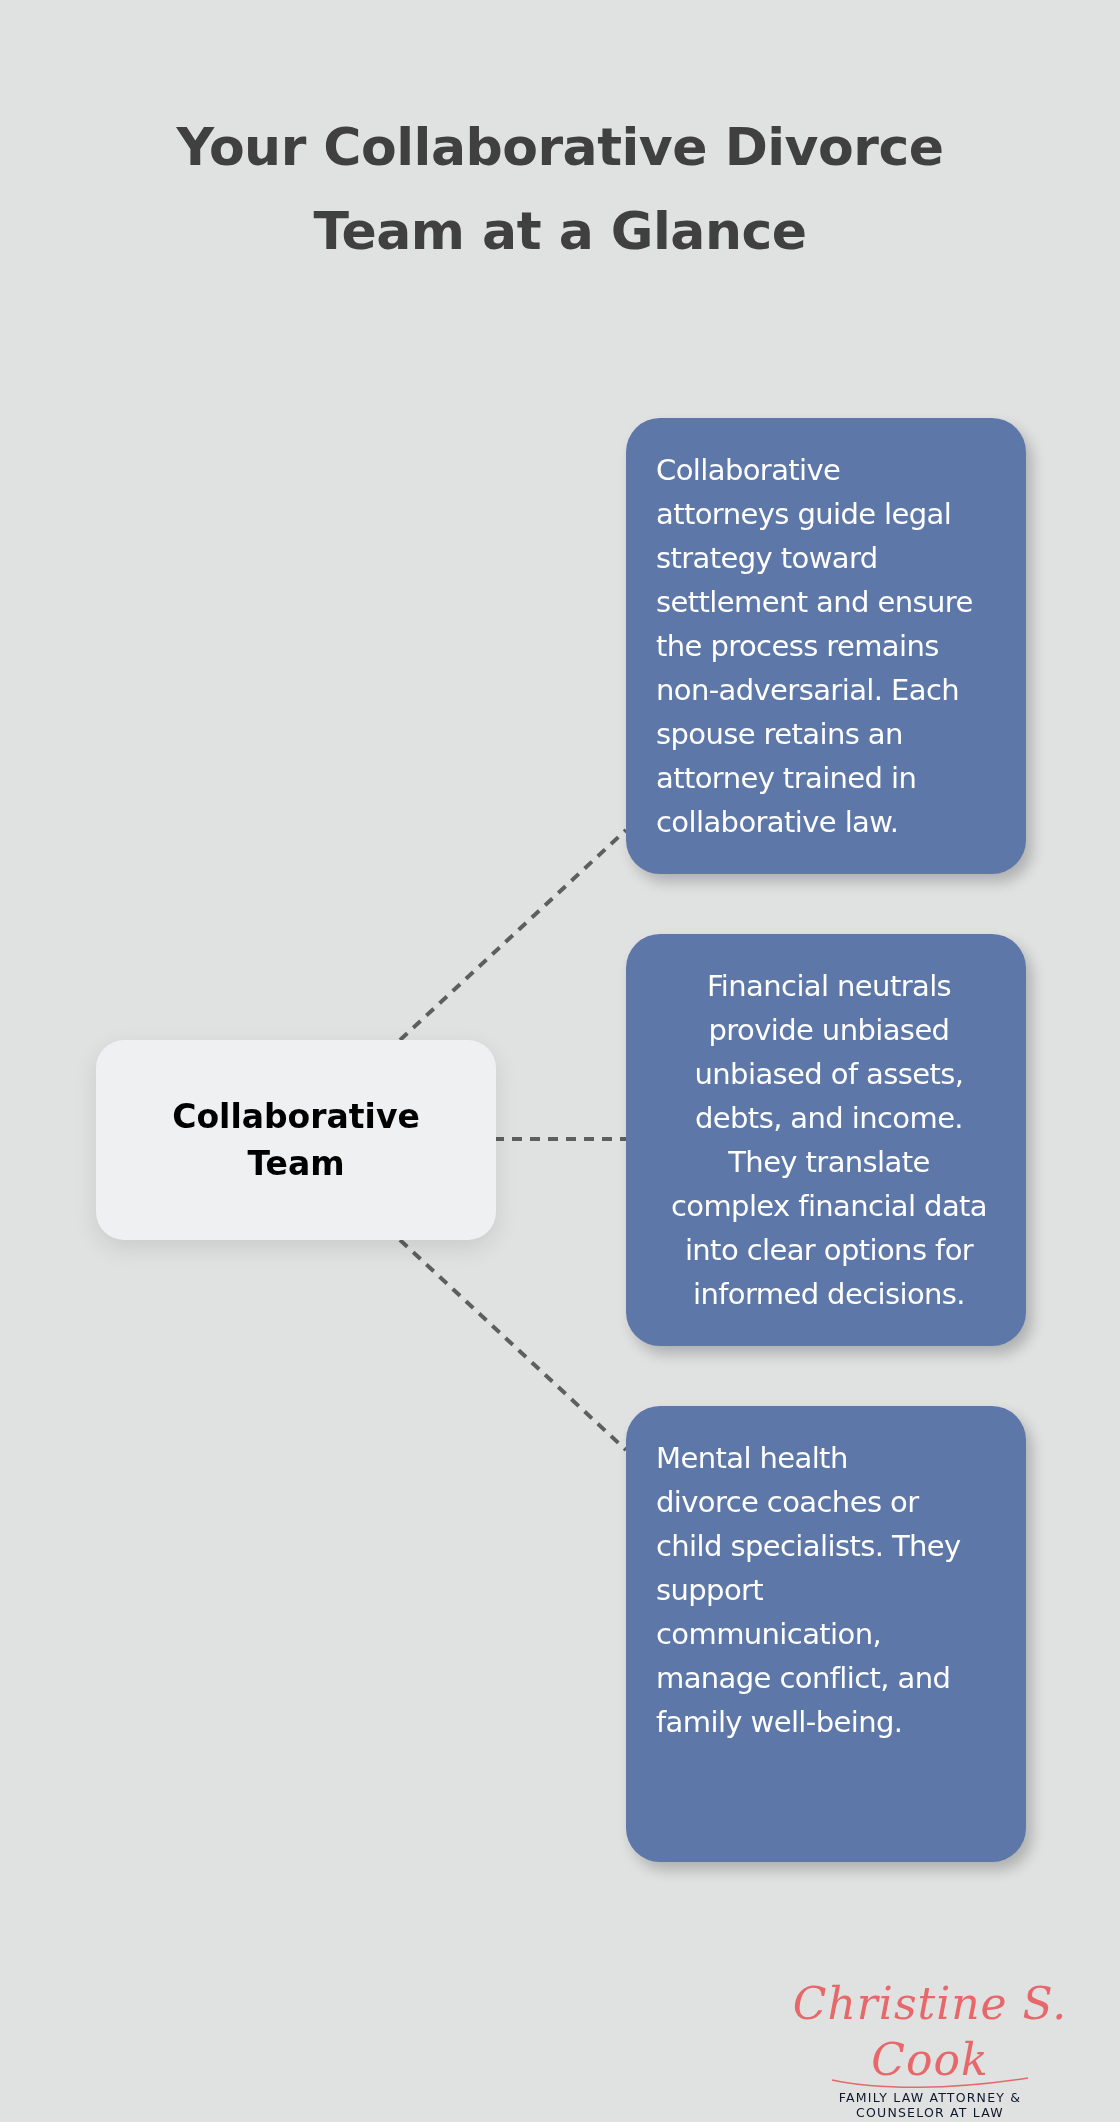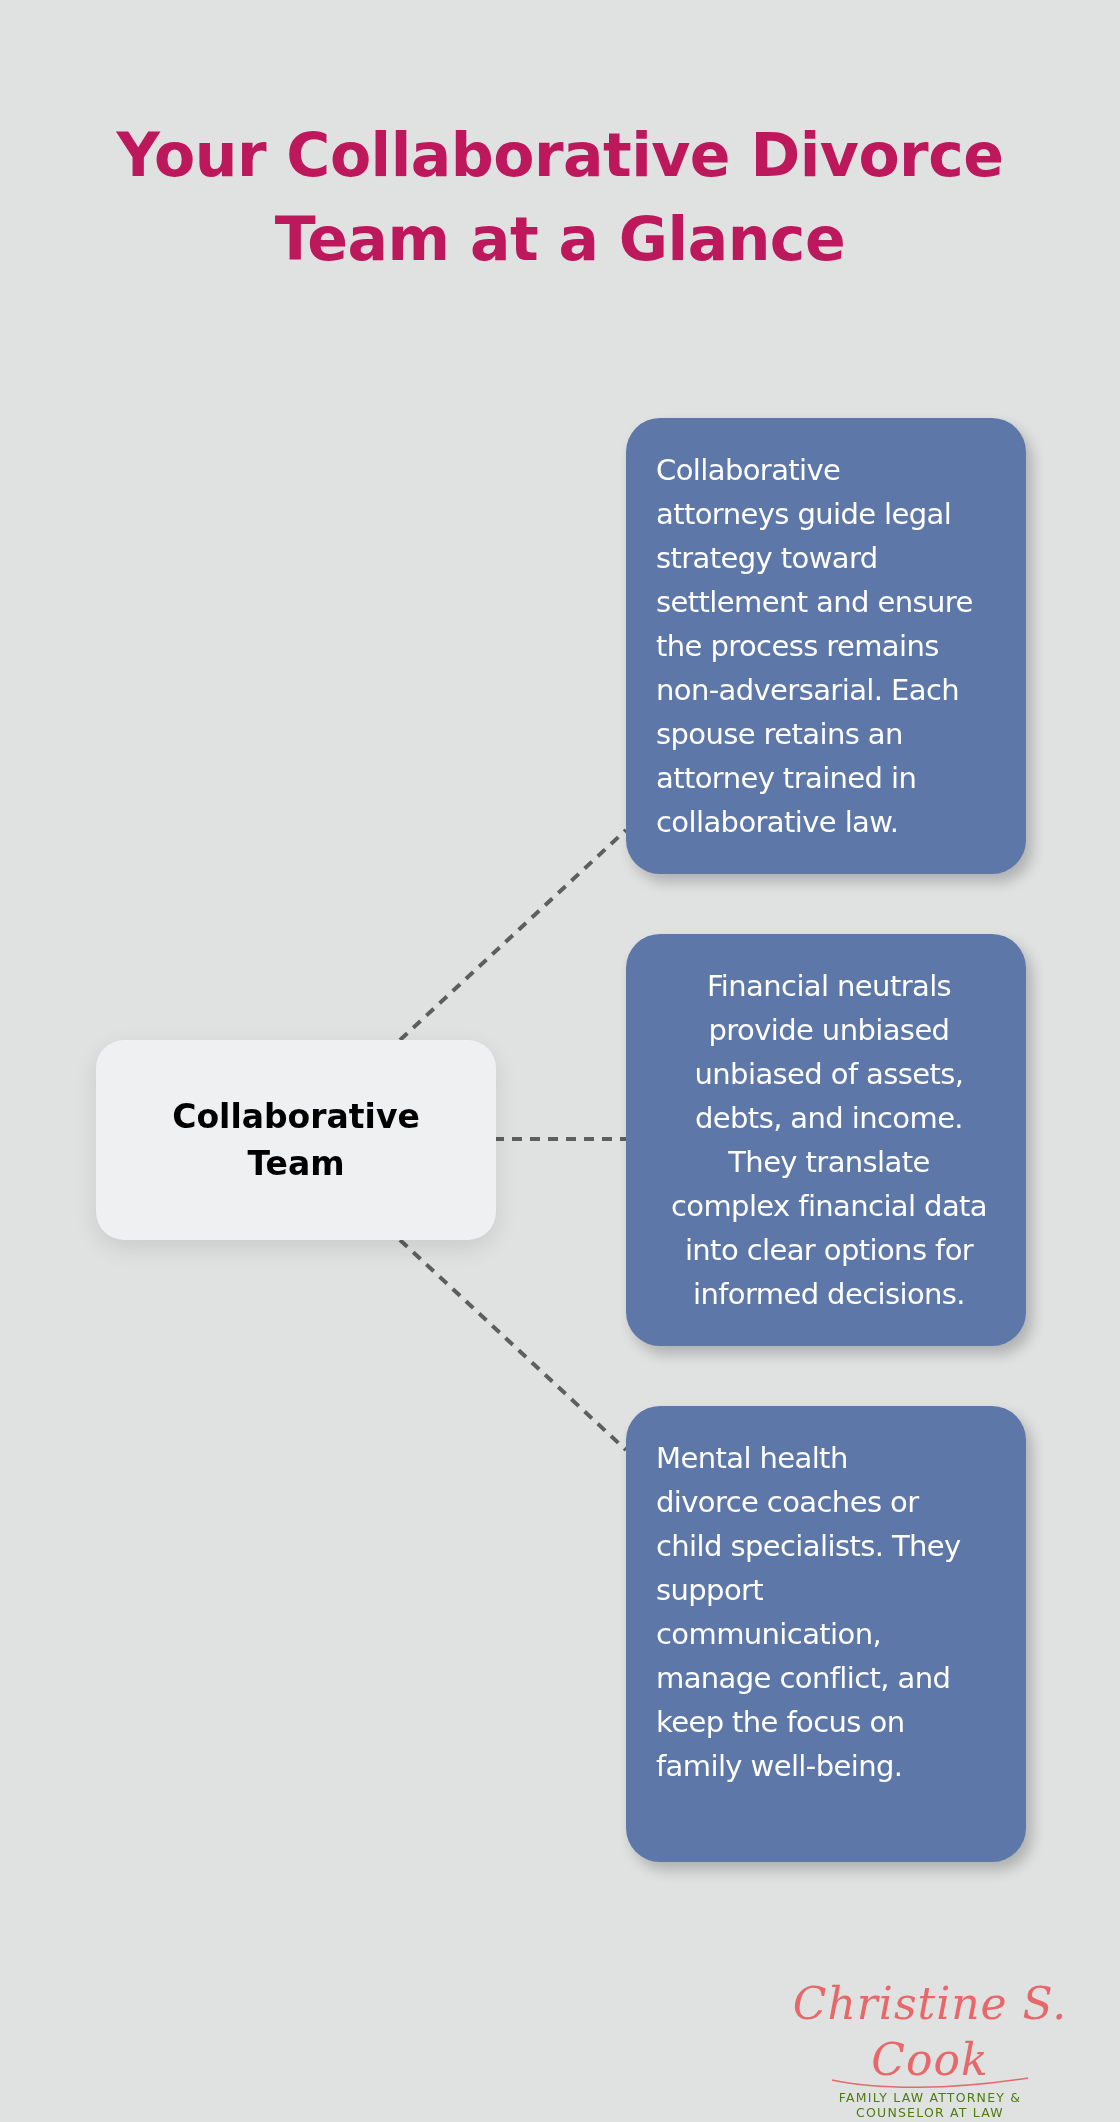--- a/index.html
+++ b/index.html
@@ -15,25 +15,24 @@
       font-family: "DejaVu Sans", "Liberation Sans", sans-serif;
     }
     .title {
       position: absolute;
       left: 0;
       top: 105px;
       width: 1120px;
       text-align: center;
       font-family: "DejaVu Sans", sans-serif;
       font-weight: bold;
-      font-size: 60px;
+      font-size: 52px;
       line-height: 84px;
-      color: #be185d;
+      color: #404040;
       letter-spacing: -0.5px;
-      margin-top: 8px;
     }
     .title span { display: block; }
 
     svg.connectors {
       position: absolute;
       left: 0;
       top: 0;
       width: 1120px;
       height: 2122px;
     }
@@ -92,21 +91,21 @@
       line-height: 56px;
       letter-spacing: 1px;
     }
     .logo .swash {
       display: block;
       margin: -12px auto 0 auto;
     }
     .logo .sub {
       font-family: "DejaVu Sans", sans-serif;
       font-size: 12.5px;
-      color: #4d7c0f;
+      color: #0f172a;
       letter-spacing: 1.2px;
       line-height: 15px;
     }
     .logo .sub span { display: block; }
   </style>
 </head>
 <body>
 
 <div class="title">
   <span>Your Collaborative Divorce</span>
@@ -149,21 +148,20 @@
   <span class="line">informed decisions.</span>
 </div>
 
 <div class="card" style="top:1406px; height:456px;">
   <span class="line">Mental health</span>
   <span class="line">divorce coaches or</span>
   <span class="line">child specialists. They</span>
   <span class="line">support</span>
   <span class="line">communication,</span>
   <span class="line">manage conflict, and</span>
-  <span class="line">keep the focus on</span>
   <span class="line">family well-being.</span>
 </div>
 
 <div class="logo">
   <div class="script">Christine S. Cook</div>
   <svg class="swash" width="200" height="14" viewBox="0 0 200 14">
     <path d="M2 4 C 50 14, 120 14, 198 2" fill="none" stroke="#e8676a" stroke-width="1.5"></path>
   </svg>
   <div class="sub">
     <span>FAMILY LAW ATTORNEY &amp;</span>

